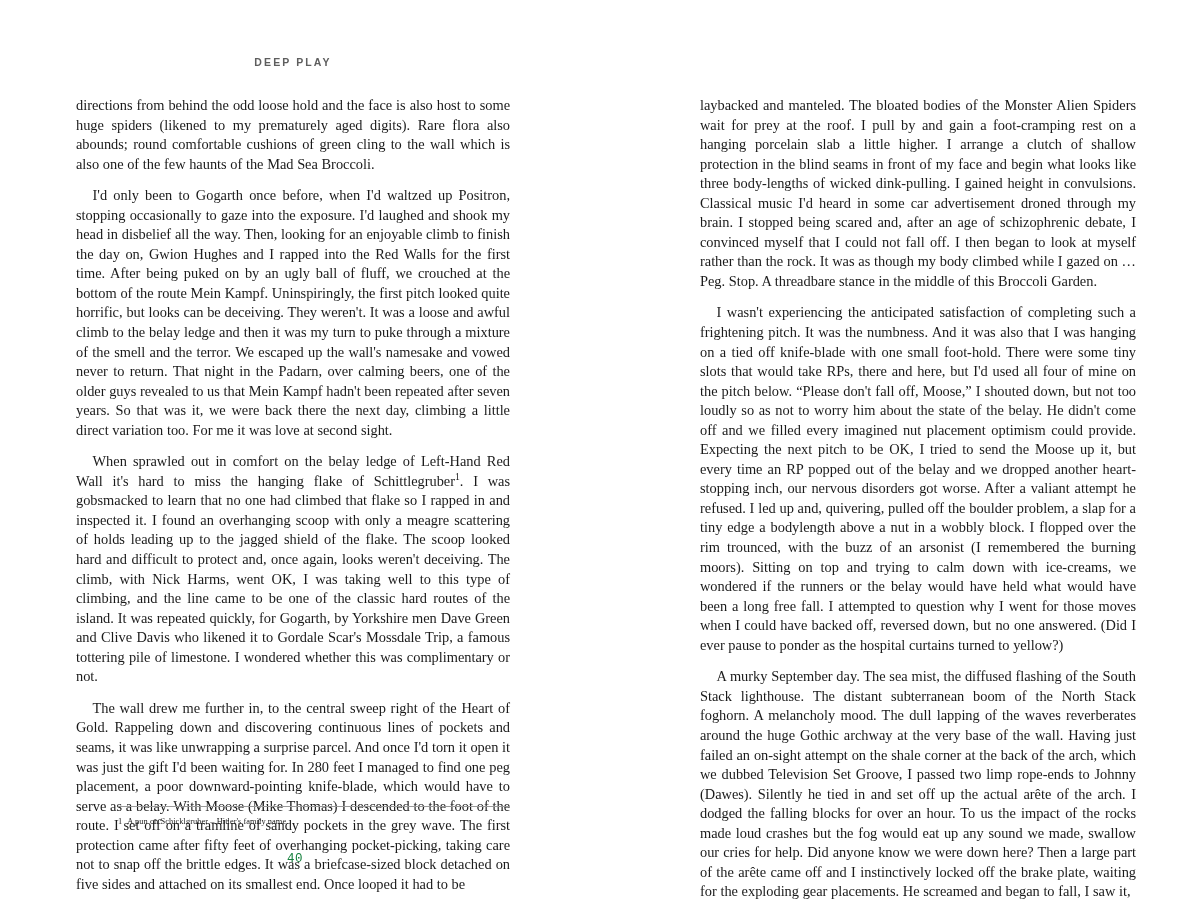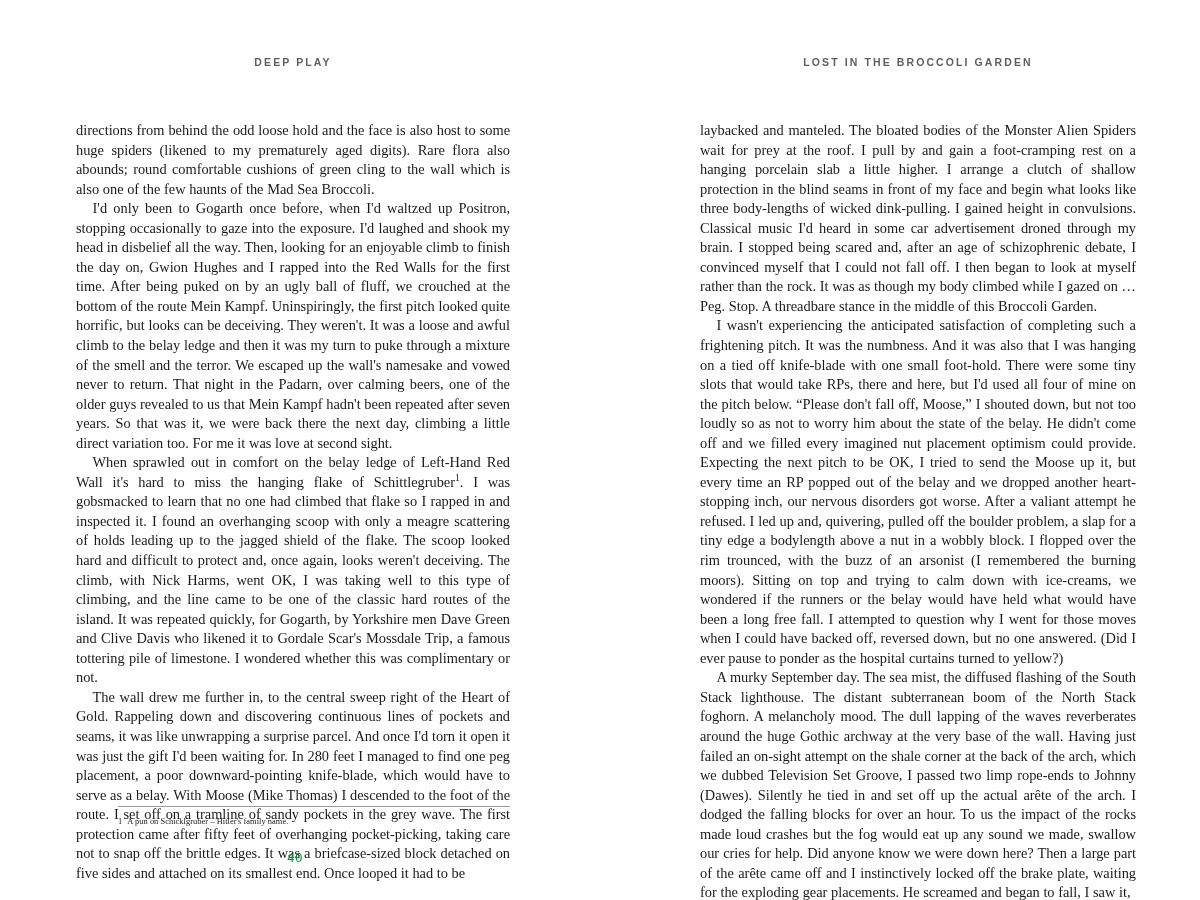--- a/index.html
+++ b/index.html
@@ -58,22 +58,22 @@
     margin: 0;
     text-align: justify;
     text-justify: inter-word;
     font-size: 14.4px;
     line-height: 19.55px;
     hyphens: auto;
     -webkit-hyphens: auto;
     letter-spacing: -0.02px;
     word-spacing: 0.1px;
   }
-  p.para + p.para { text-indent: 1.15em; }
-  p.first { text-indent: 0; margin-top: 25px; }
+  p.para + p.para { text-indent: 1.15em; margin-top: 12px; }
+  p.first { text-indent: 0; }
 
   sup.fn {
     font-size: 0.68em;
     vertical-align: super;
     line-height: 0;
   }
 
   .footnote-zone {
     position: absolute;
     left: 0;
@@ -128,21 +128,20 @@
         <div class="fn-rule"></div>
         <p class="footnote"><span class="fn-num">1</span><span>A pun on Schicklgruber – Hitler's family name.</span></p>
       </div>
 
       <div class="folio">40</div>
     </div>
   </div>
 
   <div class="page page-right">
     <div class="inner">
-      <div class="running-head">LOST IN THE BROCCOLI GARDEN</div>
 
       <div class="textblock">
         <p class="para first">laybacked and manteled. The bloated bodies of the Monster Alien Spiders wait for prey at the roof. I pull by and gain a foot-cramping rest on a hanging porcelain slab a little higher. I arrange a clutch of shallow protection in the blind seams in front of my face and begin what looks like three body-lengths of wicked dink-pulling. I gained height in convulsions. Classical music I'd heard in some car advertisement droned through my brain. I stopped being scared and, after an age of schizophrenic debate, I convinced myself that I could not fall off. I then began to look at myself rather than the rock. It was as though my body climbed while I gazed on … Peg. Stop. A threadbare stance in the middle of this Broccoli Garden.</p>
         <p class="para">I wasn't experiencing the anticipated satisfaction of completing such a frightening pitch. It was the numbness. And it was also that I was hanging on a tied off knife-blade with one small foot-hold. There were some tiny slots that would take RPs, there and here, but I'd used all four of mine on the pitch below. “Please don't fall off, Moose,” I shouted down, but not too loudly so as not to worry him about the state of the belay. He didn't come off and we filled every imagined nut placement optimism could provide. Expecting the next pitch to be OK, I tried to send the Moose up it, but every time an RP popped out of the belay and we dropped another heart-stopping inch, our nervous disorders got worse. After a valiant attempt he refused. I led up and, quivering, pulled off the boulder problem, a slap for a tiny edge a bodylength above a nut in a wobbly block. I flopped over the rim trounced, with the buzz of an arsonist (I remembered the burning moors). Sitting on top and trying to calm down with ice-creams, we wondered if the runners or the belay would have held what would have been a long free fall. I attempted to question why I went for those moves when I could have backed off, reversed down, but no one answered. (Did I ever pause to ponder as the hospital curtains turned to yellow?)</p>
         <p class="para">A murky September day. The sea mist, the diffused flashing of the South Stack lighthouse. The distant subterranean boom of the North Stack foghorn. A melancholy mood. The dull lapping of the waves reverberates around the huge Gothic archway at the very base of the wall. Having just failed an on-sight attempt on the shale corner at the back of the arch, which we dubbed Television Set Groove, I passed two limp rope-ends to Johnny (Dawes). Silently he tied in and set off up the actual arête of the arch. I dodged the falling blocks for over an hour. To us the impact of the rocks made loud crashes but the fog would eat up any sound we made, swallow our cries for help. Did anyone know we were down here? Then a large part of the arête came off and I instinctively locked off the brake plate, waiting for the exploding gear placements. He screamed and began to fall, I saw it,</p>
       </div>
 
     </div>
   </div>
 

